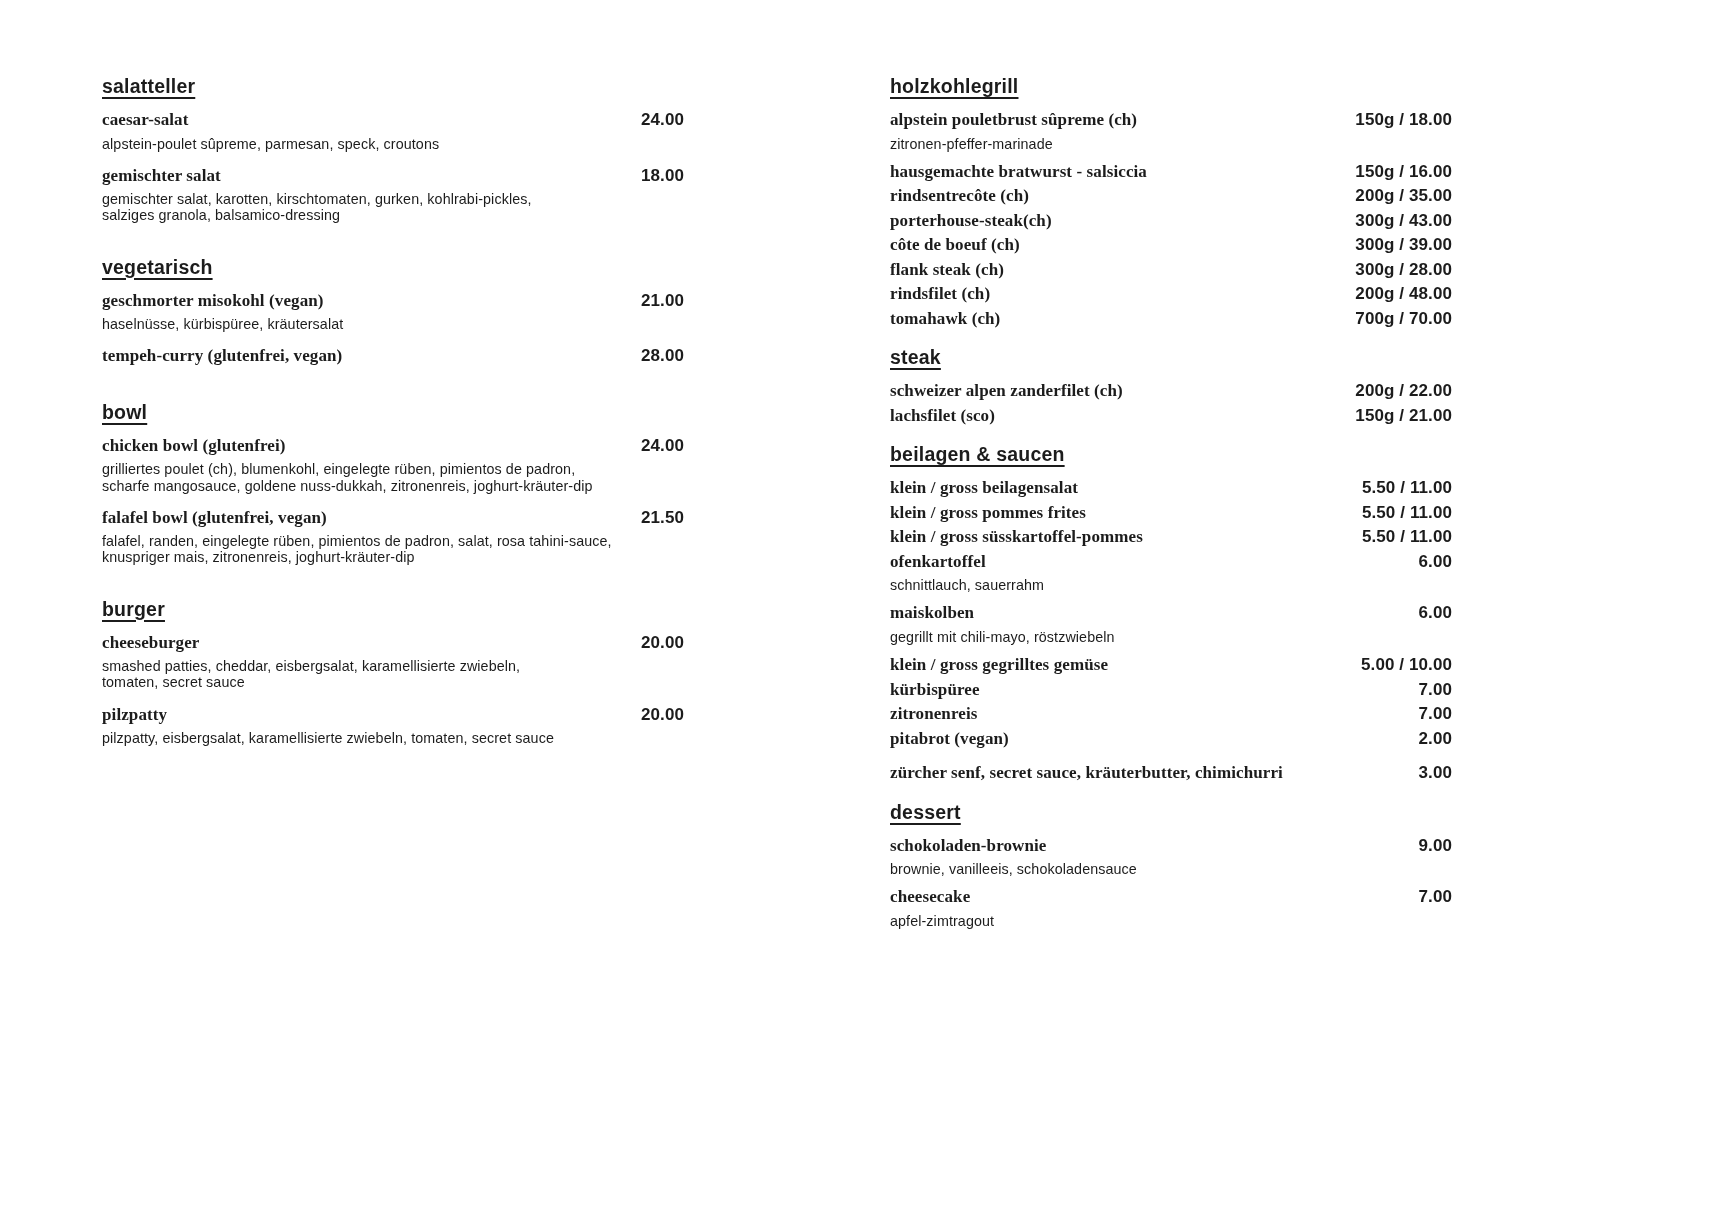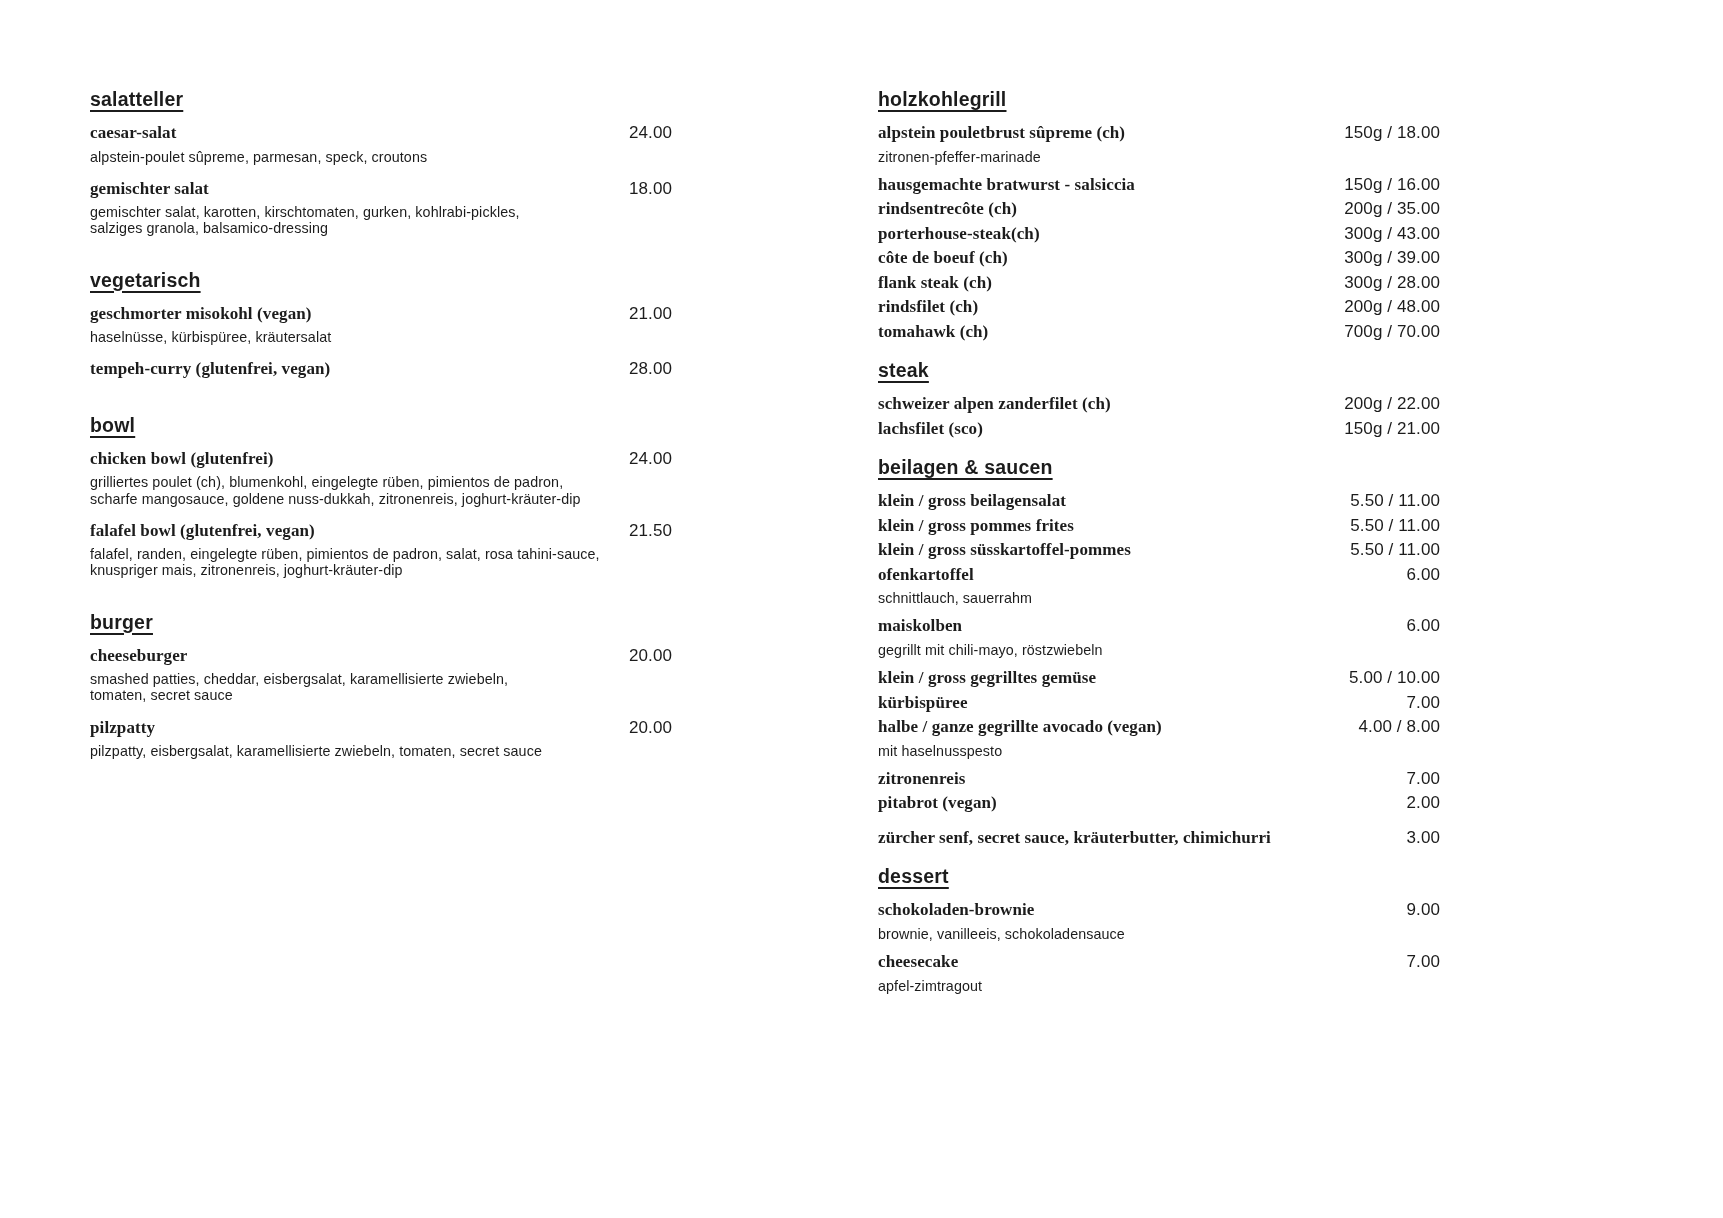--- a/index.html
+++ b/index.html
@@ -10,21 +10,22 @@
   body {
     width: 1723px;
     height: 1218px;
     position: relative;
     font-family: "Liberation Sans", sans-serif;
     color: #1c1c1c;
     overflow: hidden;
   }
   .col {
     position: absolute;
-    top: 86px;
+    top: 73px;
+    margin-left: 12px;
   }
   .col-left  { left: 90px;  width: 582px; }
   .col-right { left: 878px; width: 562px; }
 
   .section { margin-bottom: 30px; }
   .col-right .section { margin-bottom: 13px; }
 
   .section-title {
     display: inline-block;
     font-size: 19.5px;
@@ -49,21 +50,21 @@
   .item-name {
     font-size: 17px;
     font-weight: 700;
     line-height: 24.5px;
     letter-spacing: 0.1px;
     padding-right: 20px;
     font-family: Liberation Serif, serif;
   }
   .item-price {
     font-size: 17px;
-    font-weight: 400;
+    font-weight: 700;
     line-height: 24.5px;
     letter-spacing: 0.1px;
     white-space: nowrap;
     text-align: left;
   }
   .item-desc {
     font-size: 14.3px;
     font-weight: 400;
     line-height: 16.2px;
     letter-spacing: 0.1px;
@@ -260,27 +261,20 @@
           </div>
         </div>
         <div class="item">
           <div class="item-row">
             <span class="item-name">kürbispüree</span>
             <span class="item-price">7.00</span>
           </div>
         </div>
         <div class="item">
           <div class="item-row">
-            <span class="item-name">halbe / ganze gegrillte avocado (vegan)</span>
-            <span class="item-price">4.00 / 8.00</span>
-          </div>
-          <div class="item-desc">mit haselnusspesto</div>
-        </div>
-        <div class="item">
-          <div class="item-row">
             <span class="item-name">zitronenreis</span>
             <span class="item-price">7.00</span>
           </div>
         </div>
         <div class="item">
           <div class="item-row">
             <span class="item-name">pitabrot (vegan)</span>
             <span class="item-price">2.00</span>
           </div>
         </div>

